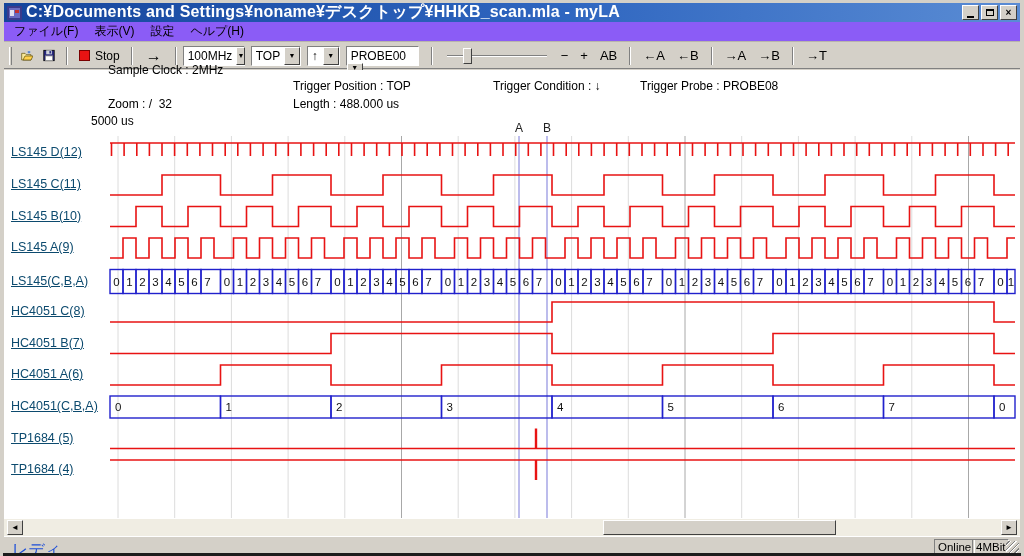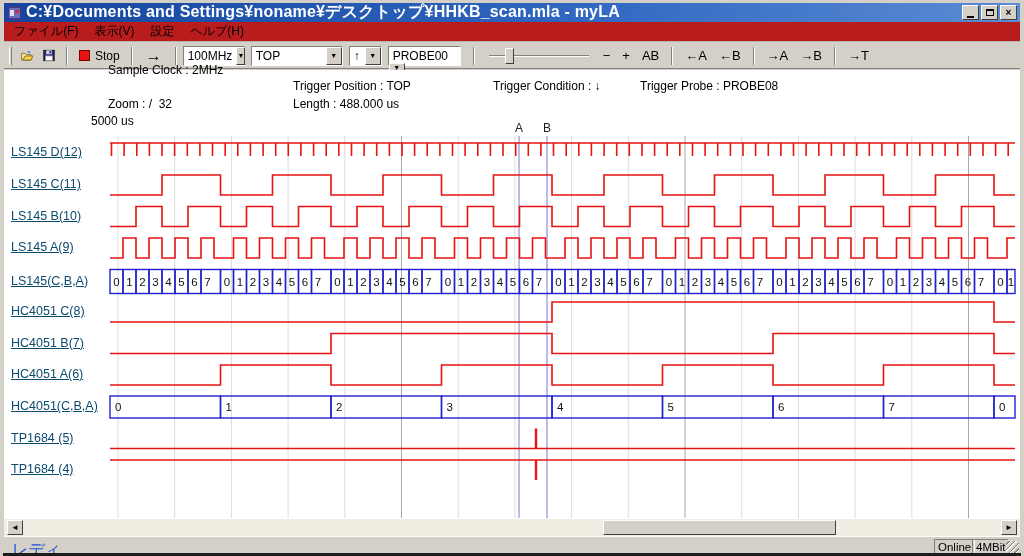--- a/index.html
+++ b/index.html
@@ -22,21 +22,21 @@
   .win-btns { display:flex; gap:2px; }
   .win-btn { width:17px; height:15px; background:#d4d0c8;
     border:1px solid; border-color:#fff #404040 #404040 #fff;
     display:flex; align-items:center; justify-content:center;
     font-size:10px; font-weight:bold; color:#000; line-height:1; }
   .glyph-min { display:block; width:7px; height:2px; background:#000; margin-top:8px; }
   .glyph-max { display:block; width:8px; height:7px; border:1px solid #000; border-top:2px solid #000; }
 
   
   .menubar { position:absolute; top:20px; left:1px; right:1px; height:20px;
-    display:flex; align-items:center; padding-left:2px; background:#b91c1c;
+    display:flex; align-items:center; padding-left:2px; background:#8b5cf6;
     border-bottom:1px solid #b8b4ac;text-align:center; }
   .menu-item { font-size:12px; color:#000; padding:2px 8px; }
 
   
   .toolbar { position:absolute; top:41px; left:1px; right:1px; height:26px;
     display:flex; align-items:center; background:#d4d0c8;
     border-bottom:1px solid #808080; }
   .gripper { width:3px; height:18px; margin:0 4px 0 5px;
     border-left:1px solid #fff; border-right:1px solid #808080; }
   .tb-sep { width:2px; height:18px; margin:0 6px;
@@ -153,21 +153,21 @@
         <span>→</span>
       </div>
     <div class="tb-sep"></div>
 
     <div class="combo" style="width:62px;">
       <div class="combo-value">100MHz</div>
       <div class="combo-arrow">
           <span>▼</span>
         </div>
     </div>
-    <div class="combo" style="width:92px;">
+    <div class="combo" style="width:50px;">
       <div class="combo-value">TOP</div>
       <div class="combo-arrow">
           <span>▼</span>
         </div>
     </div>
     <div class="combo" style="width:33px;">
       <div class="combo-value">↑</div>
       <div class="combo-arrow">
           <span>▼</span>
         </div>

